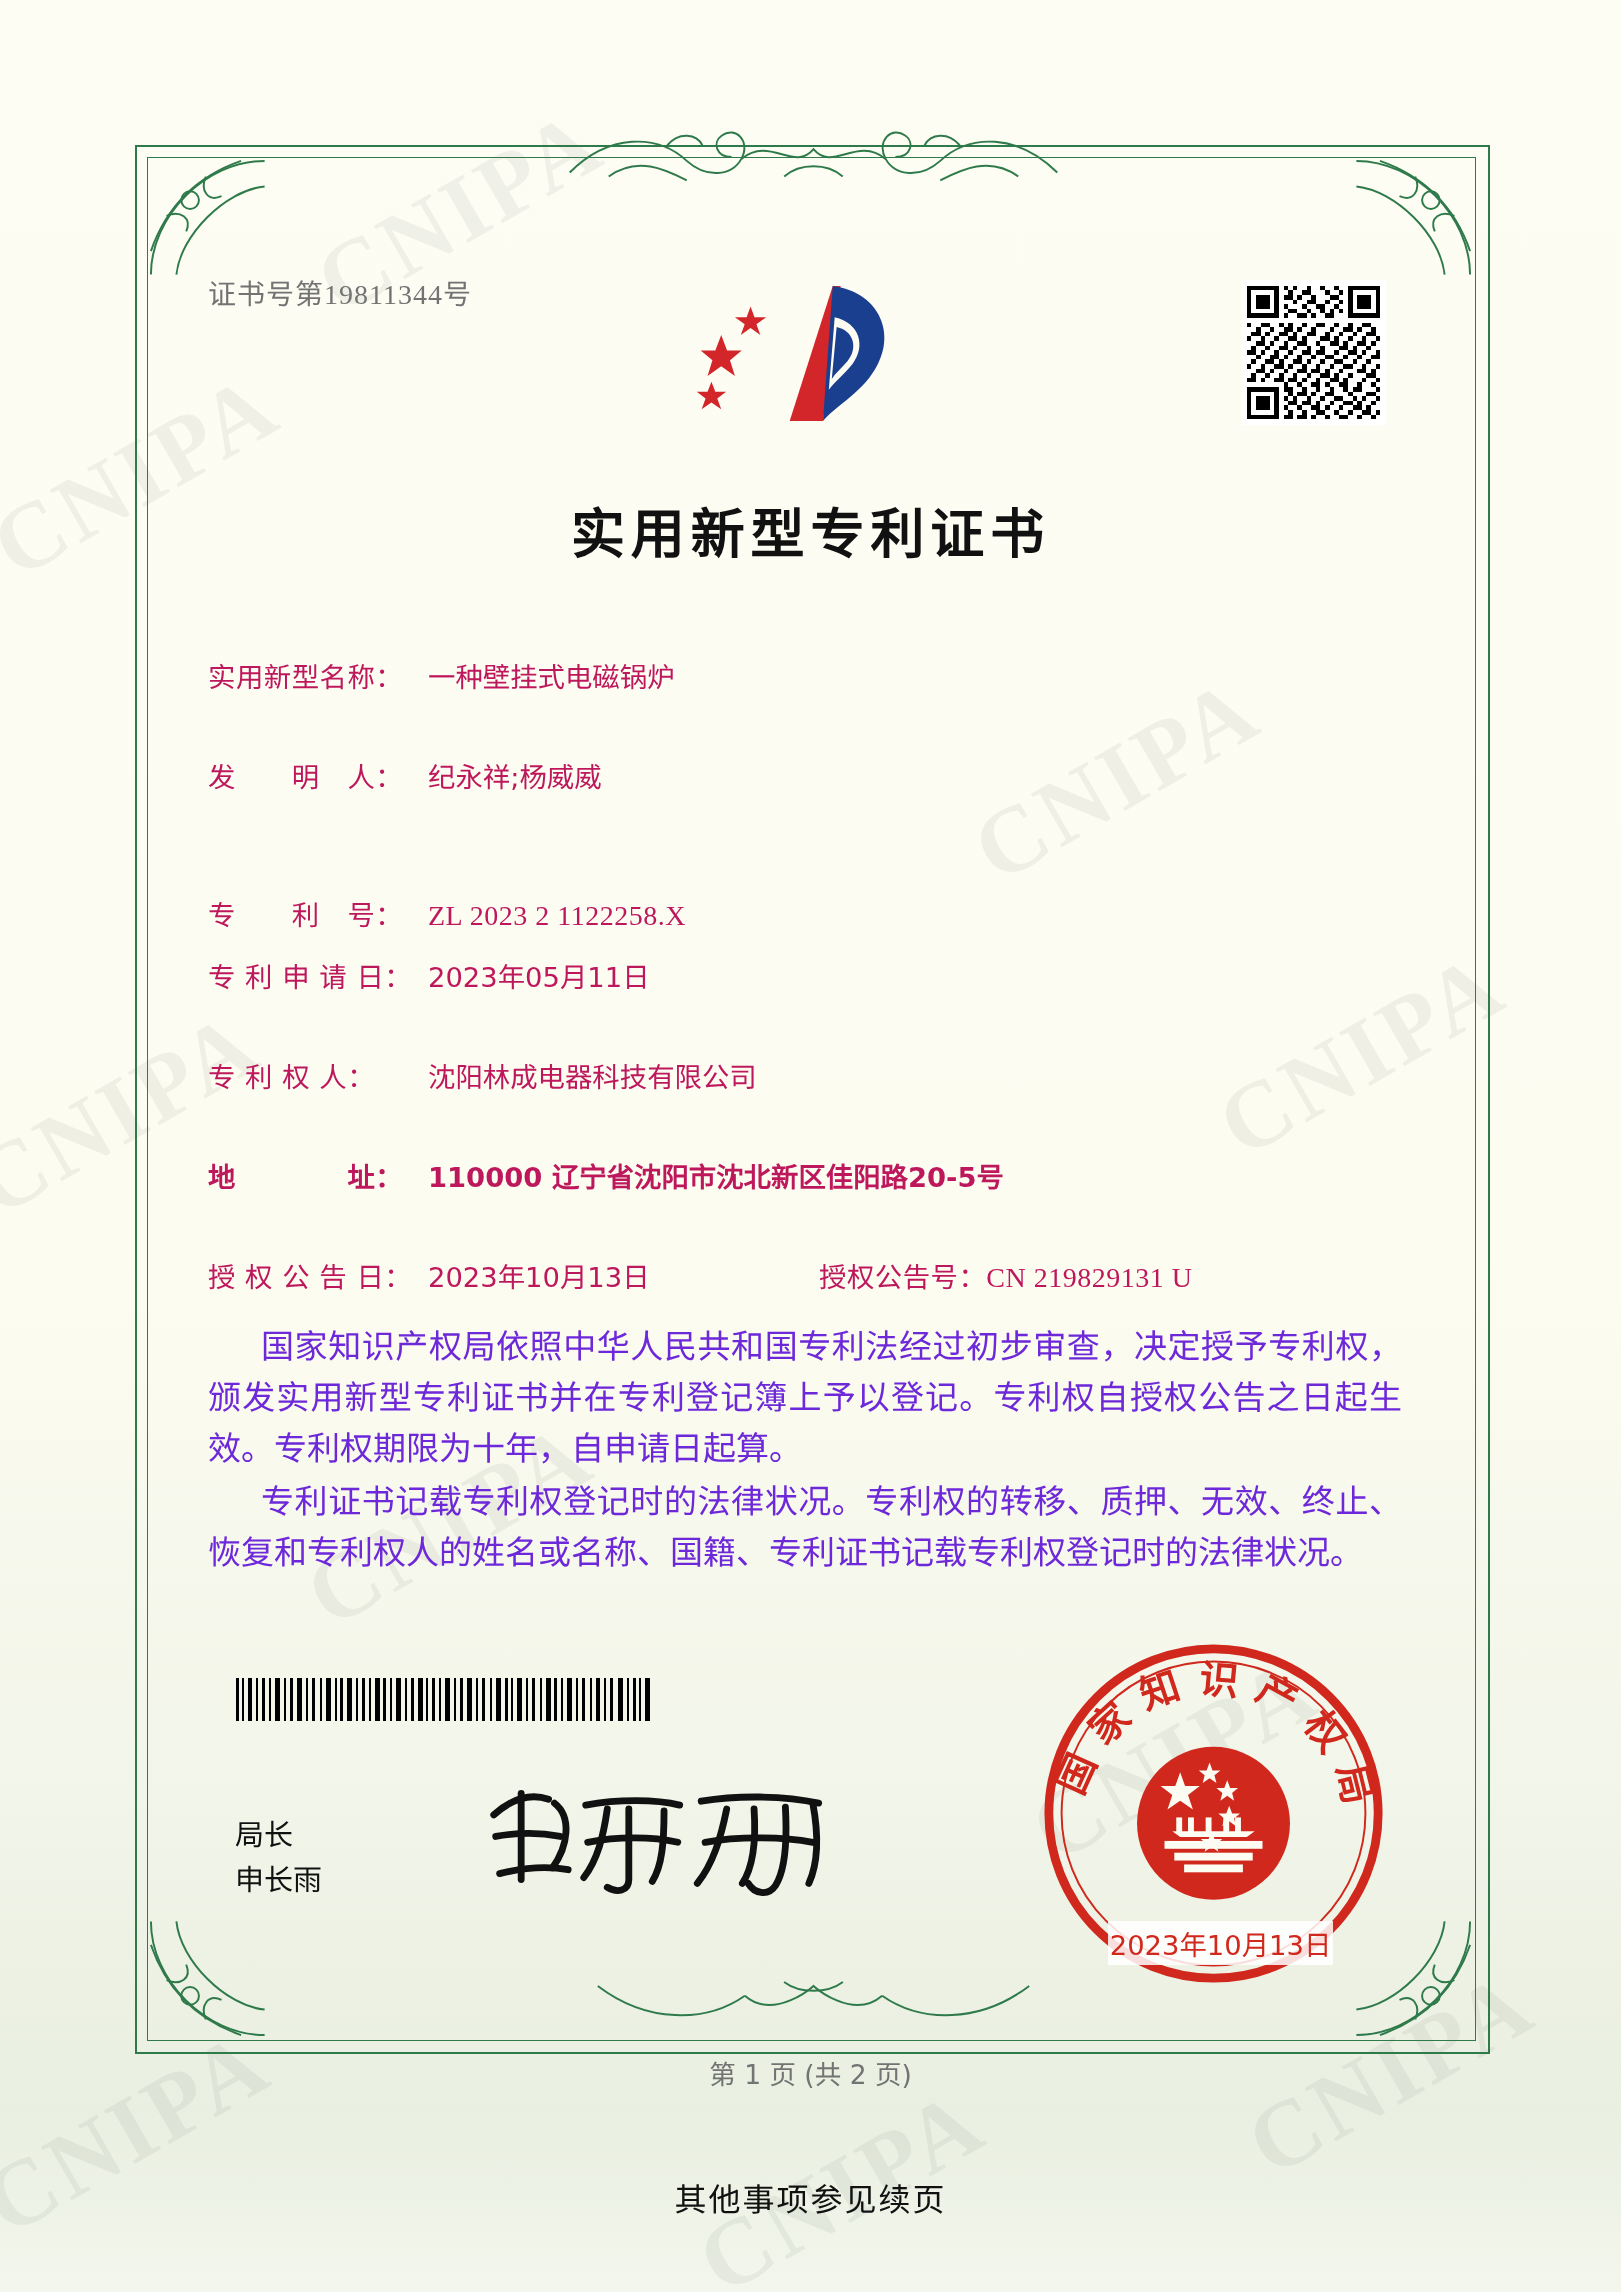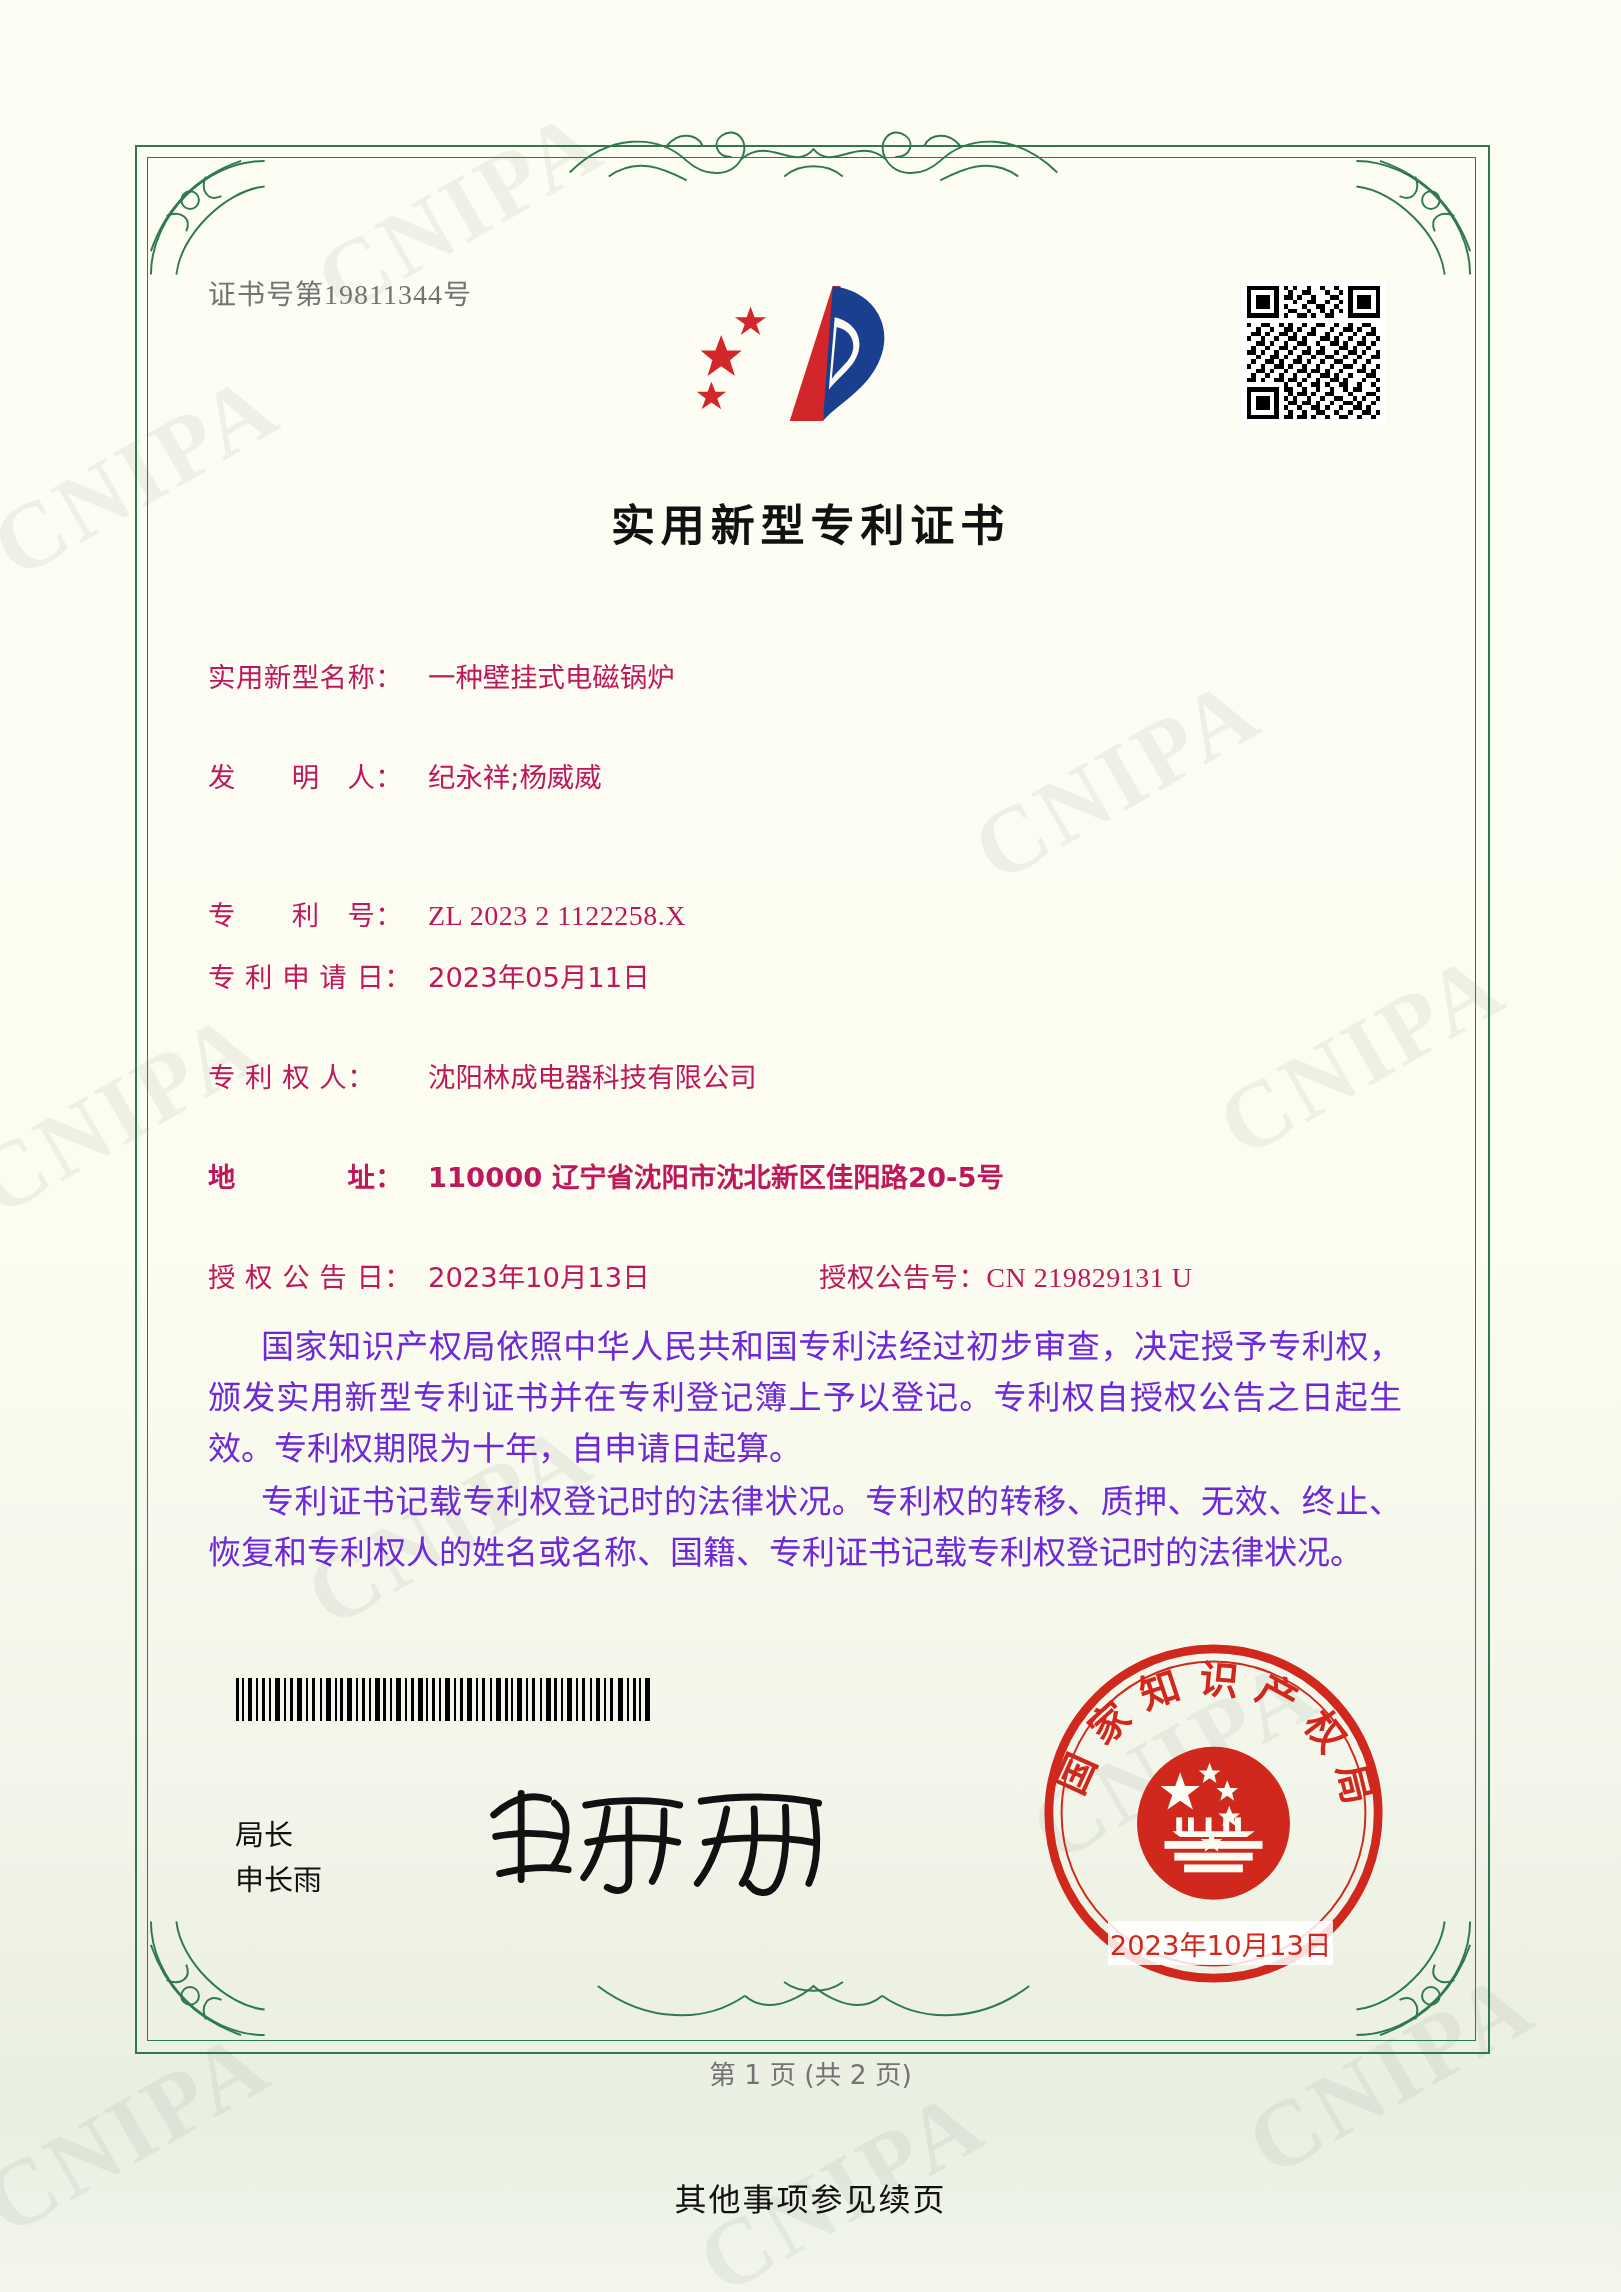--- a/index.html
+++ b/index.html
@@ -83,21 +83,21 @@
     background: #fff;
     padding: 5.9px;
     box-sizing: border-box;
   }
   #title {
     position: absolute;
     left: 0;
     right: 0;
     top: 490px;
     text-align: center;
-    font-size: 44px;
+    font-size: 54px;
     font-weight: bold;
     letter-spacing: 5.9px;
     color: #111;
     font-family: "DejaVu Sans", "Liberation Sans", sans-serif;
   }
   
   .field {
     position: absolute;
     left: 208px;
     font-size: 27.4px;

